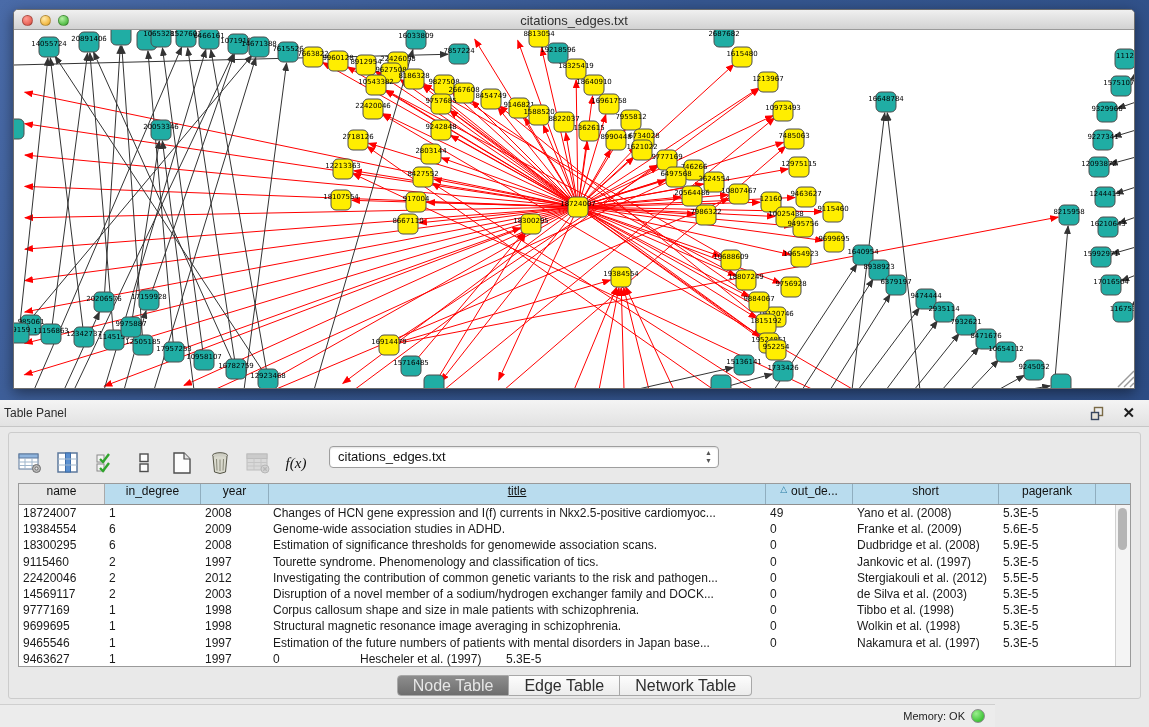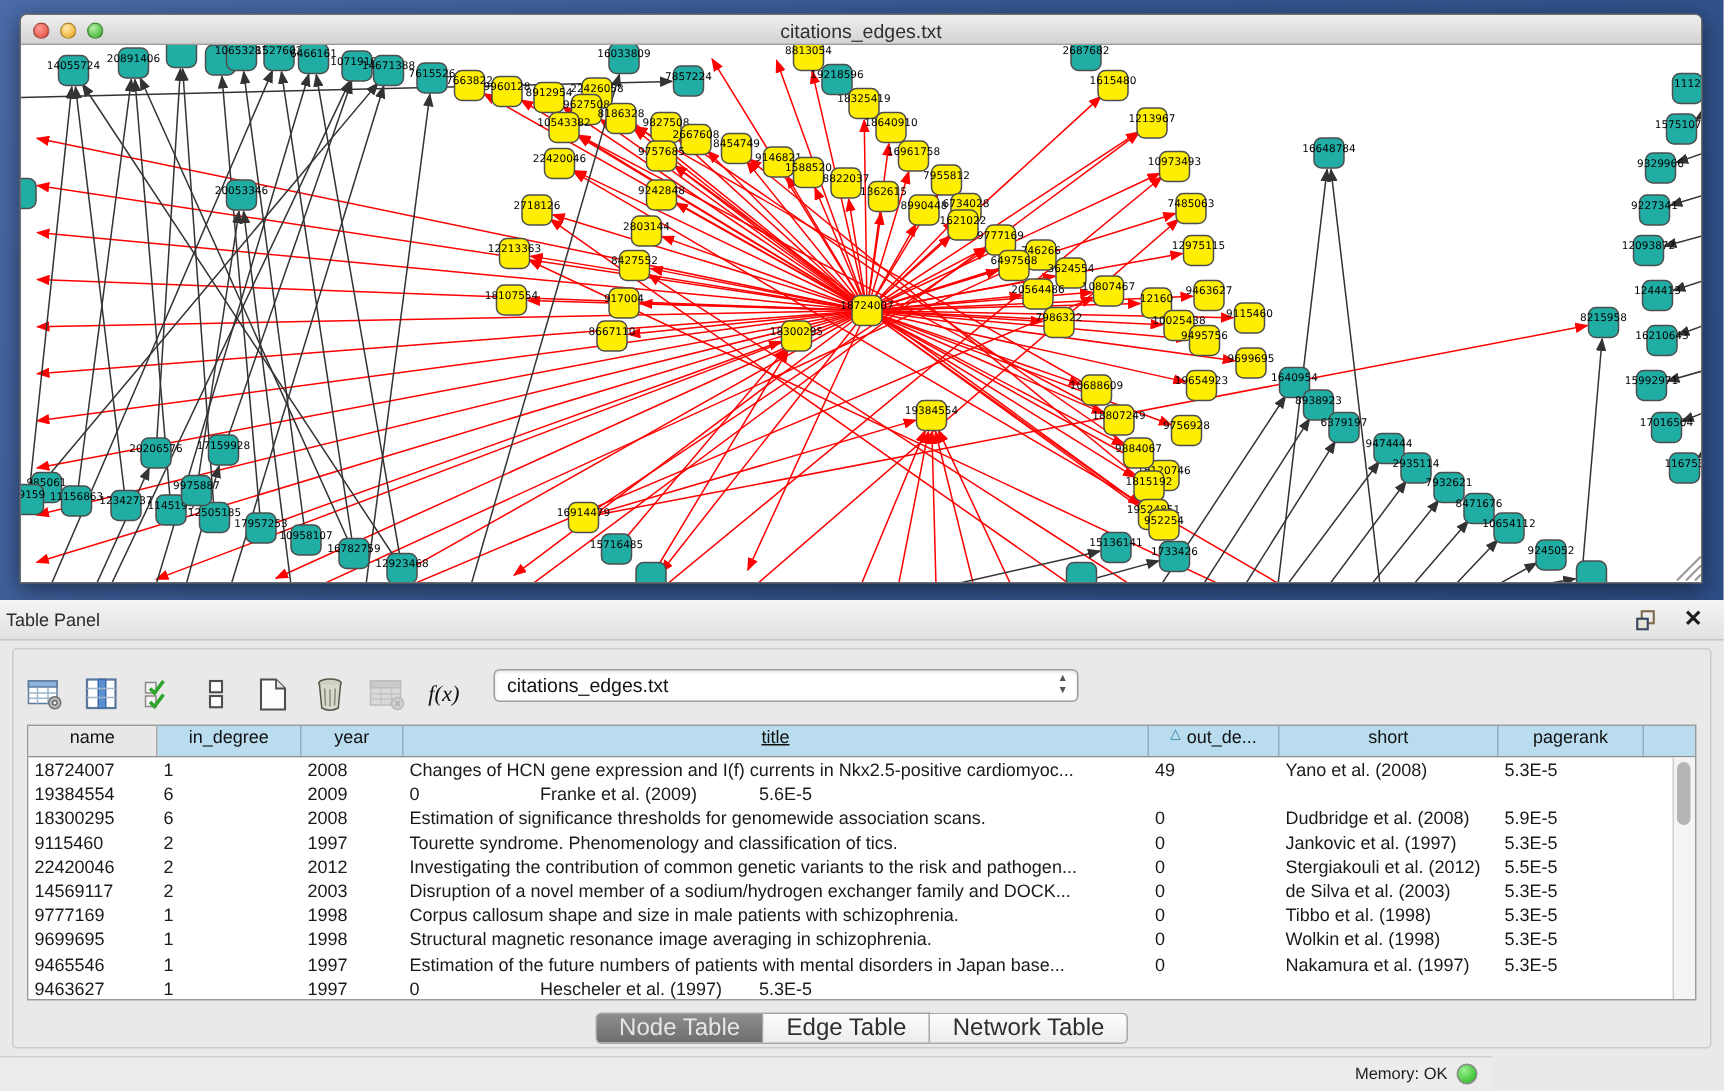--- a/index.html
+++ b/index.html
@@ -843,20 +843,21 @@
             <div class="gcell" style="width: 68px;">2008</div>
             <div class="gcell" style="width: 497px;">Changes of HCN gene expression and I(f) currents in Nkx2.5-positive cardiomyoc...</div>
             <div class="gcell" style="width: 87px;">49</div>
             <div class="gcell" style="width: 146px;">Yano et al. (2008)</div>
             <div class="gcell" style="width: 97px;">5.3E-5</div>
           </div>
           <div class="grow">
             <div class="gcell" style="width: 86px;">19384554</div>
             <div class="gcell" style="width: 96px;">6</div>
             <div class="gcell" style="width: 68px;">2009</div>
+            <div class="gcell" style="width: 497px;">Genome-wide association studies in ADHD.</div>
             <div class="gcell" style="width: 87px;">0</div>
             <div class="gcell" style="width: 146px;">Franke et al. (2009)</div>
             <div class="gcell" style="width: 97px;">5.6E-5</div>
           </div>
           <div class="grow">
             <div class="gcell" style="width: 86px;">18300295</div>
             <div class="gcell" style="width: 96px;">6</div>
             <div class="gcell" style="width: 68px;">2008</div>
             <div class="gcell" style="width: 497px;">Estimation of significance thresholds for genomewide association scans.</div>
             <div class="gcell" style="width: 87px;">0</div>

